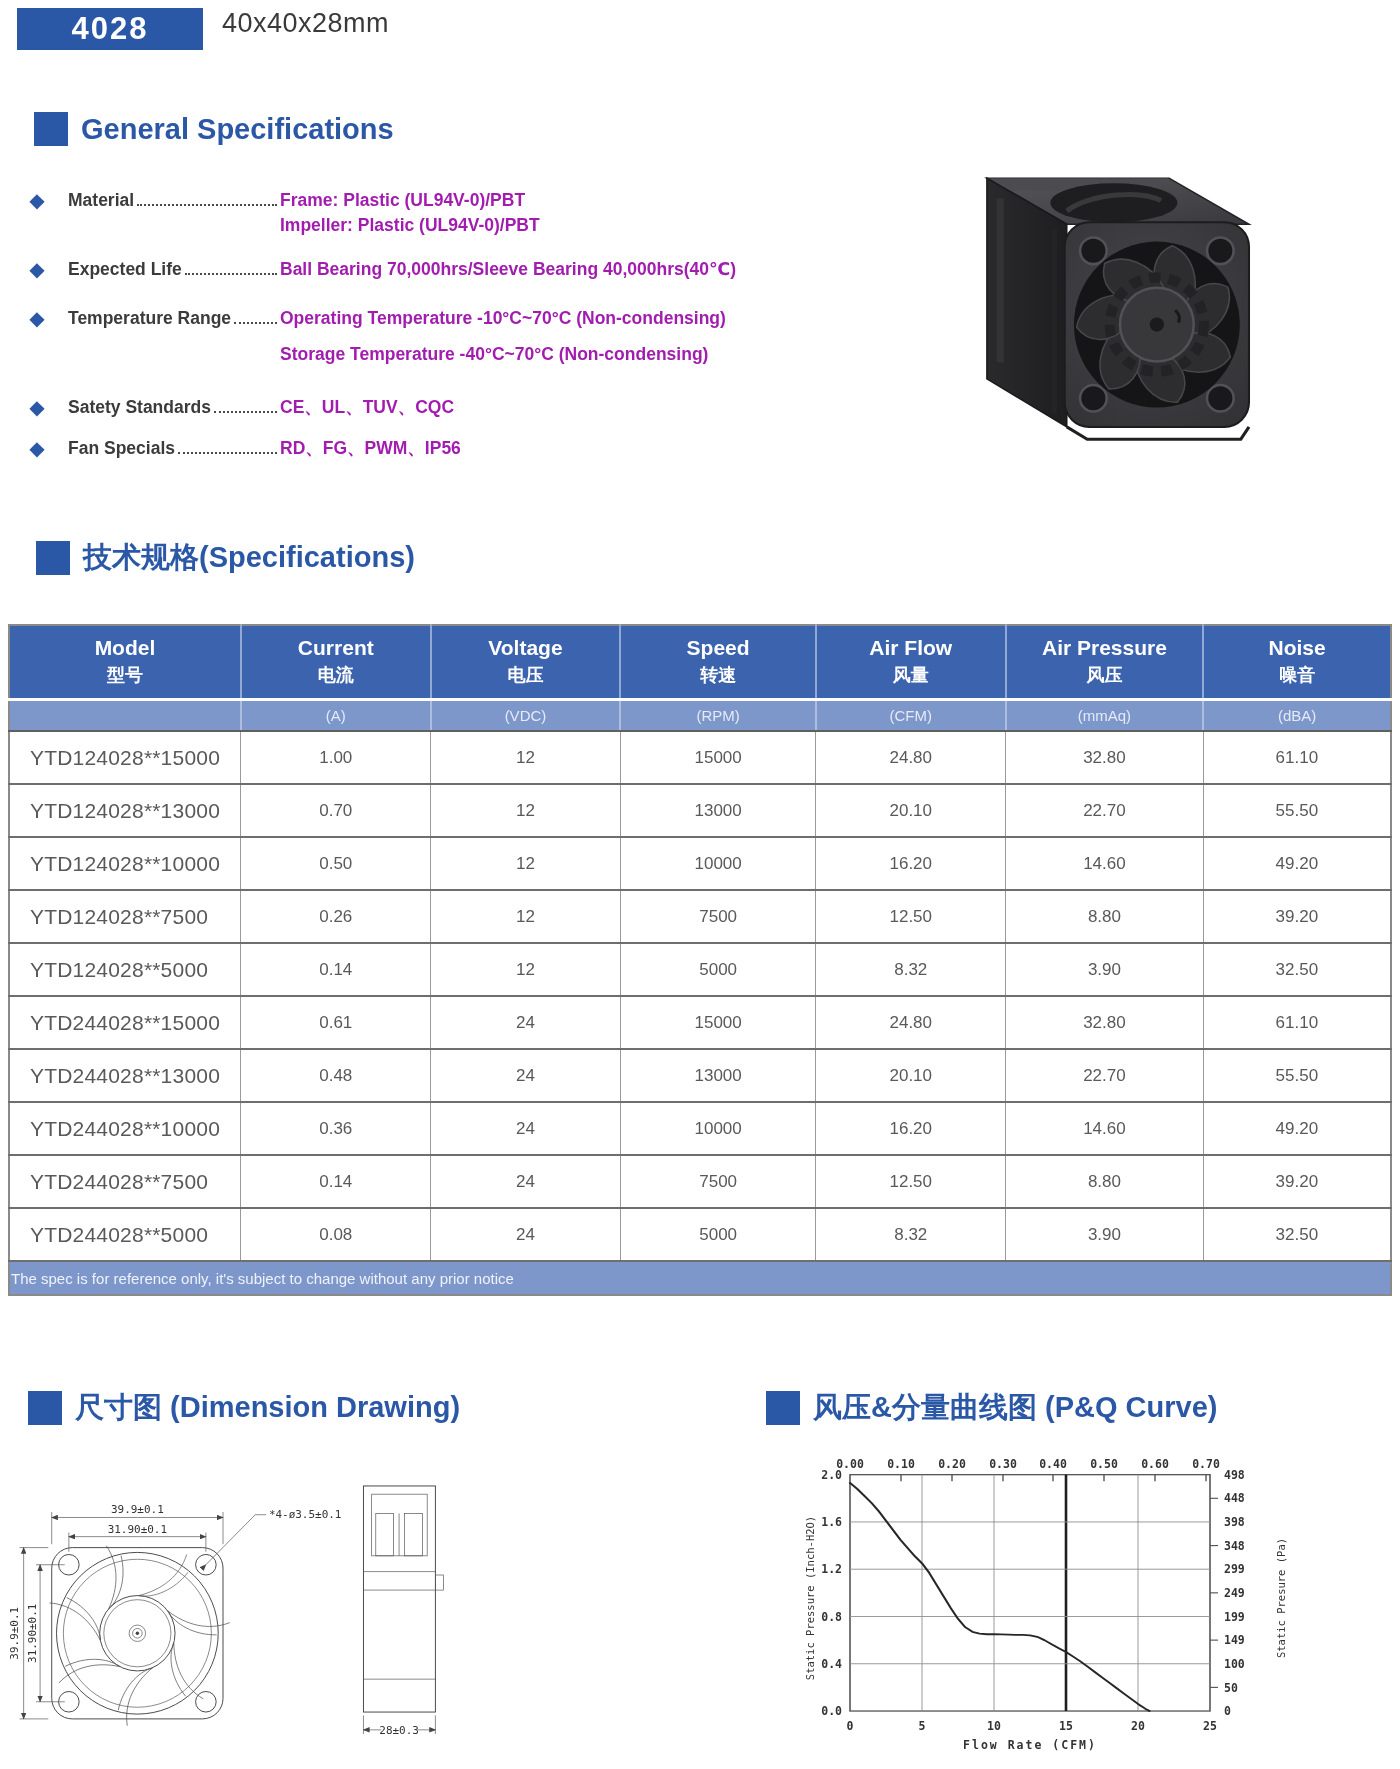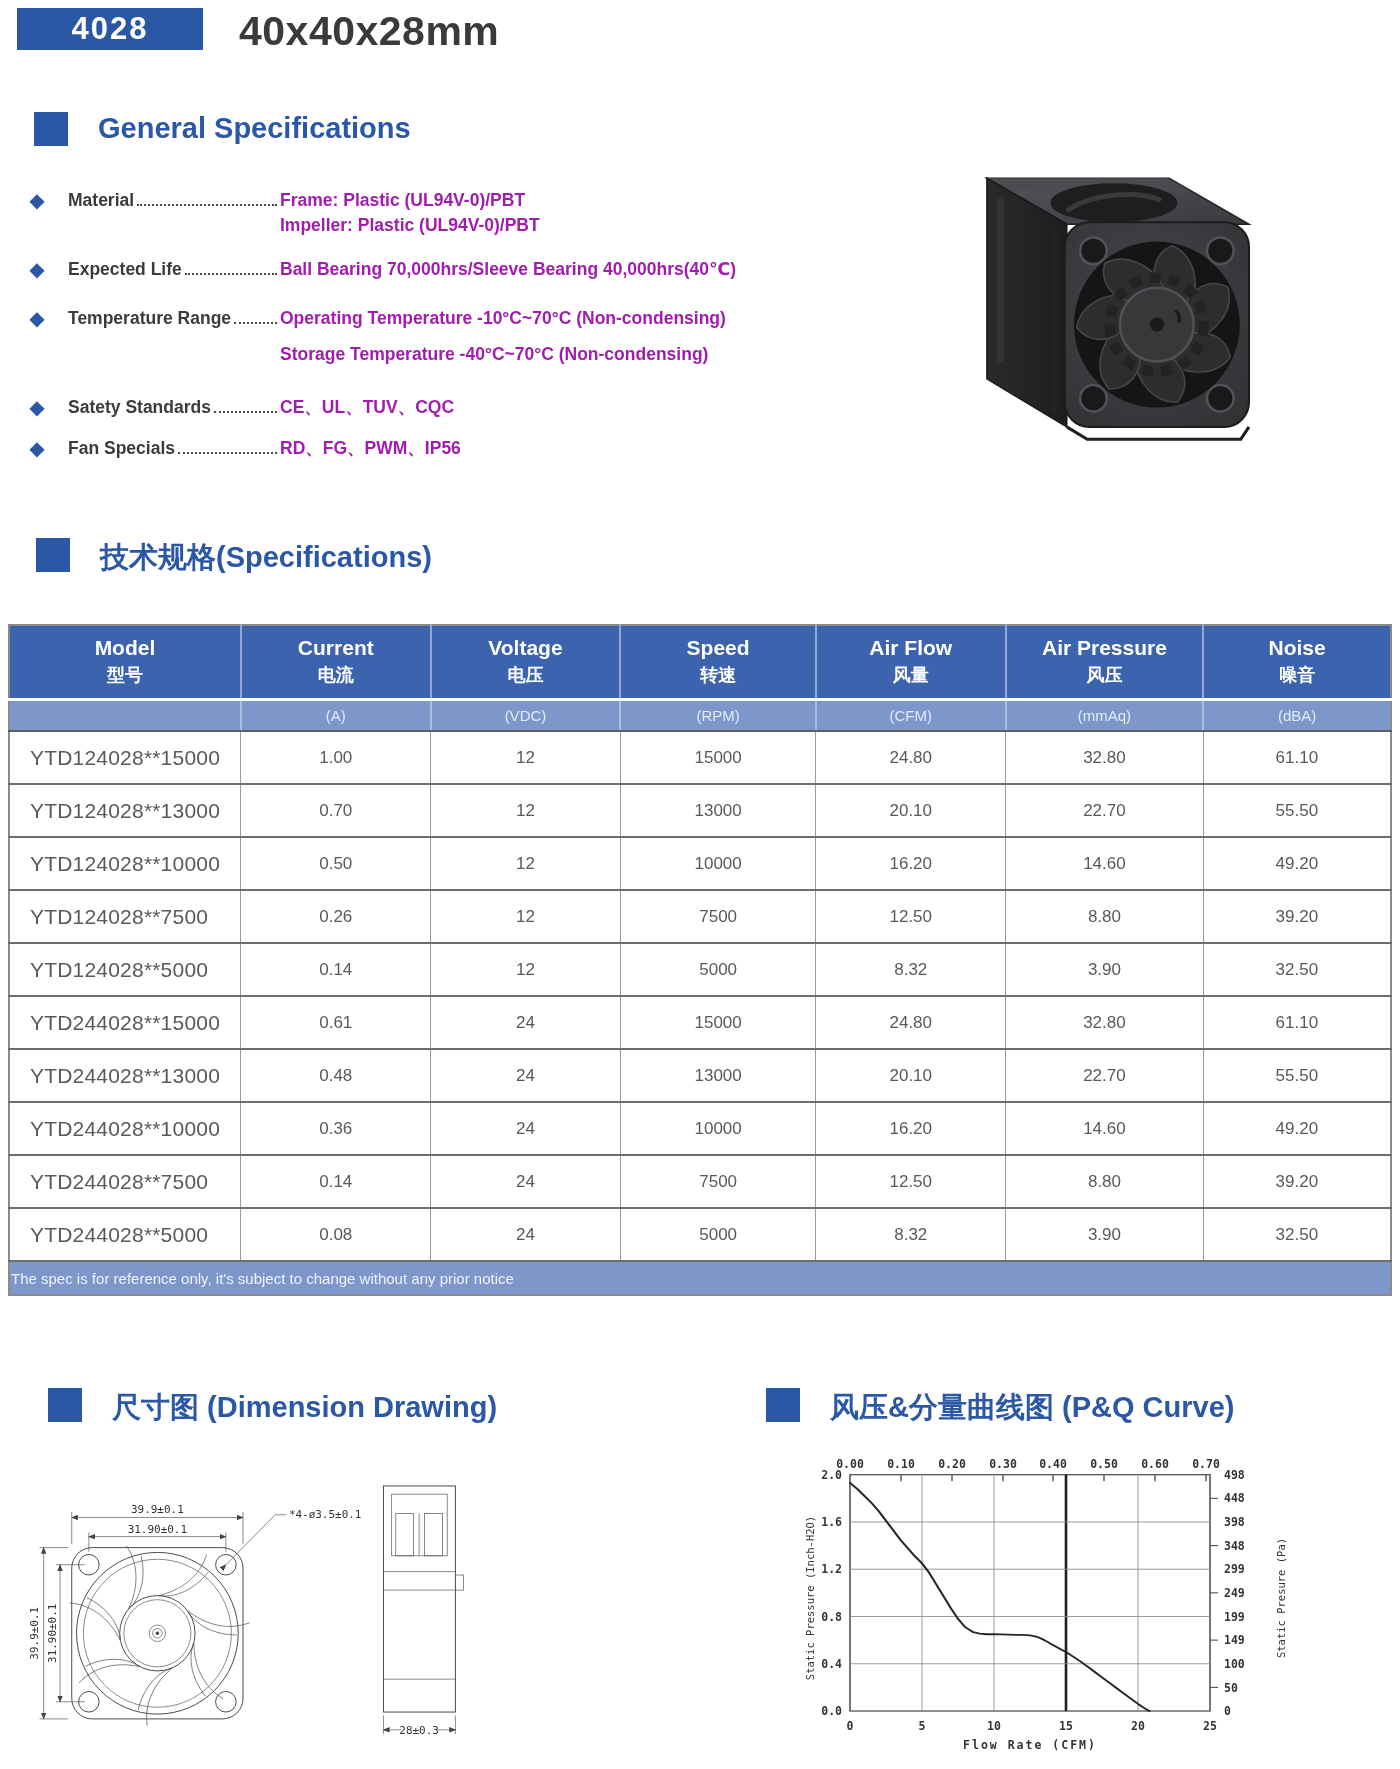--- a/index.html
+++ b/index.html
@@ -4,23 +4,23 @@
 <style>
   html,body{margin:0;padding:0;}
   body{
     width:1400px;height:1769px;position:relative;background:#ffffff;
     font-family:"Liberation Sans","DejaVu Sans",sans-serif;color:#3b3b3b;overflow:hidden;
   }
   
   .badge-row{position:absolute;top:8px;left:17px;display:flex;}
   .badge{background:#2b57a7;color:#fff;width:186px;height:42px;display:flex;align-items:center;justify-content:center;
          font-size:31px;font-weight:bold;letter-spacing:2px;}
-  .size-title{color:#3a3a3a;font-size:41px;font-weight:bold;margin-left:36px;letter-spacing:0.5px;}
+  .size-title{color:#3a3a3a;font-size:27px;font-weight:normal;margin-left:19px;letter-spacing:0.5px;}
   
-  .sec{display:flex;gap:30px;padding-left:28px;}
+  .sec{display:flex;align-items:center;gap:13px;padding-left:28px;}
   .sq{width:34px;height:34px;background:#2b57a7;flex:0 0 auto;}
   .sec-title{color:#2b57a7;font-size:29px;font-weight:bold;white-space:nowrap;}
   
   #general{position:absolute;top:112px;left:6px;width:830px;}
   .spec-list{margin-top:42px;}
   .spec-row{display:grid;grid-template-columns:62px 212px 1fr;margin-bottom:19px;}
   .bullet{color:#2b57a7;font-size:20px;line-height:24px;text-align:center;}
   .spec-label-wrap{display:flex;align-items:flex-start;}
   .spec-label{font-size:17.5px;font-weight:bold;color:#3b3b3b;line-height:24px;white-space:nowrap;}
   .leader{flex:1;border-bottom:2.6px dotted #4a4a4a;margin:0 3px;height:16px;min-width:8px;}
@@ -41,21 +41,21 @@
   th .cn{font-size:18px;font-weight:bold;line-height:26px;}
   tr.units td{background:#7e97cb;color:#e4eaf6;font-size:15px;text-align:center;height:27px;
               border-left:2px solid #aebdde;border-bottom:2px solid #5f5f5f;}
   tr.units td:first-child{border-left:none;}
   tr.data td{height:49px;font-size:17px;color:#595959;text-align:center;background:#fff;
              border-left:1px solid #9a9a9a;border-bottom:2px solid #6e6e6e;}
   tr.data td:first-child{border-left:none;}
   tr.data td.cm{text-align:left;padding-left:20px;font-size:21px;letter-spacing:0.2px;}
   tr.foot td{background:#7e97cb;color:#eef2fa;font-size:15px;text-align:left;height:30px;border-top:2px solid #6e6e6e;}
   
-  #bottom-left{position:absolute;top:1388px;left:20px;width:670px;}
+  #bottom-left{position:absolute;top:1388px;left:0;width:670px;}
   #bottom-right{position:absolute;top:1388px;left:710px;width:686px;}
   #bottom-right .sec{margin-left:28px;}
   .draw-wrap{margin-top:10px;}
   svg text{font-family:"DejaVu Sans Mono","Liberation Mono",monospace;}
   .cad{stroke:#444;fill:none;stroke-width:1.4;}
   .cad-thin{stroke:#555;fill:none;stroke-width:1;}
   .dim-t{font-size:16px;fill:#333;}
   .ax-t{font-size:11.5px;fill:#333;font-weight:bold;}
   .ax-l{font-size:10.5px;fill:#333;}
 </style>

